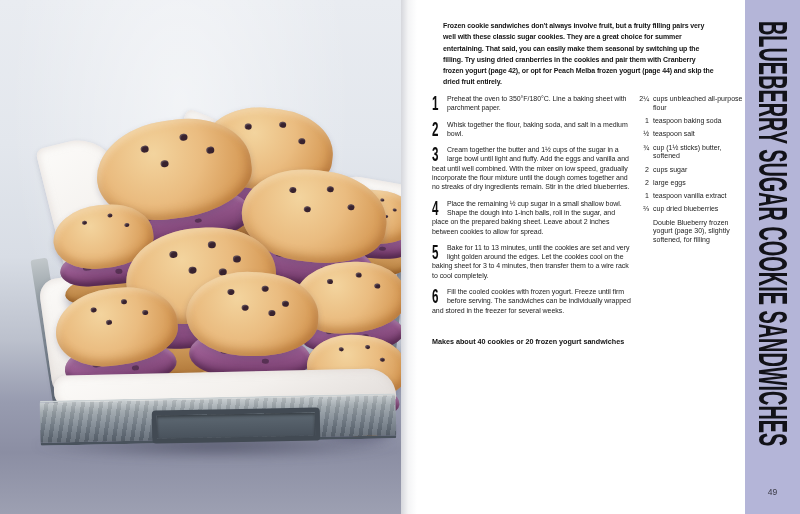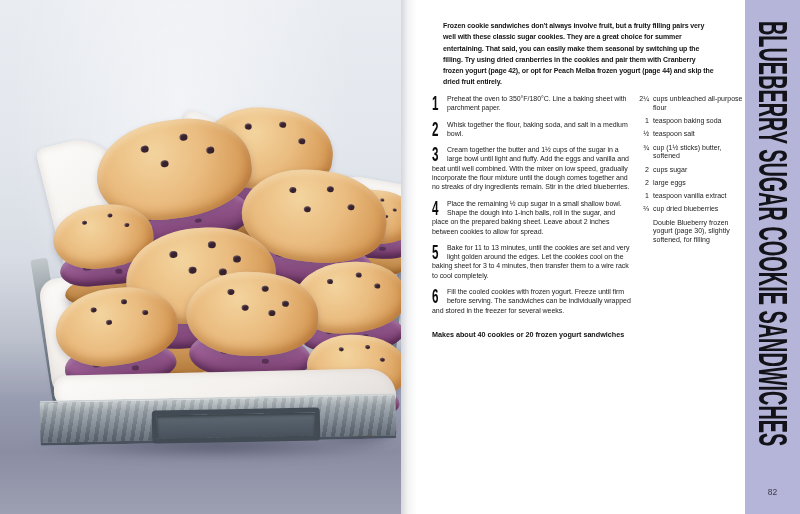--- a/index.html
+++ b/index.html
@@ -37,21 +37,21 @@
   #page{position:absolute;left:401px;top:0;width:344px;height:514px;background:#ffffff;color:#1a1a1a;}
   #page .gutter{position:absolute;left:0;top:0;width:16px;height:100%;
     background:linear-gradient(90deg,rgba(95,100,120,.26),rgba(95,100,120,.07) 45%,rgba(95,100,120,0));}
   #intro{position:absolute;left:42px;top:13px;width:272px;
     font-size:7px;line-height:11.3px;font-weight:bold;letter-spacing:-0.1px;color:#141414;}
   #steps{position:absolute;left:31px;top:94px;width:199px;}
   .step{margin-bottom:7px;font-size:7px;line-height:9.3px;color:#222;letter-spacing:-0.05px;}
   .stepnum{float:left;width:12px;height:17px;margin-right:3px;
     font-weight:bold;font-size:20px;line-height:18px;color:#0d0d0d;
     transform:scaleX(.58);transform-origin:0 0;}
-  #yield{margin-top:15px;font-size:7.2px;line-height:9.5px;font-weight:bold;color:#111;}
+  #yield{margin-top:22px;font-size:7.2px;line-height:9.5px;font-weight:bold;color:#111;}
   #ingredients{position:absolute;left:234px;top:95px;width:108px;}
   .ing{display:flex;margin-bottom:4.6px;font-size:7px;line-height:8.7px;color:#222;}
   .ing .qty{flex:none;width:14px;text-align:right;margin-right:4px;}
   .ing .iname{flex:1;}
 
   
   #spine{position:absolute;left:745px;top:0;width:55px;height:514px;}
   #spine-text{position:absolute;top:21px;left:50%;writing-mode:vertical-rl;white-space:nowrap;
     font-weight:bold;font-size:41px;line-height:1;color:#121218;
     transform:translateX(-50%) scaleY(0.485);transform-origin:top center;letter-spacing:0px;}
@@ -287,16 +287,16 @@
       </div>
       <div class="ing">
         <span class="qty"></span>
         <span class="iname">Double Blueberry frozen yogurt (page 30), slightly softened, for filling</span>
       </div>
     </div>
   </div>
 
   <div id="spine" style="background: rgb(180, 181, 216);">
     <div id="spine-text">BLUEBERRY SUGAR COOKIE SANDWICHES</div>
-    <div id="pagenum">82</div>
+    <div id="pagenum">49</div>
   </div>
 
 </div>
 
 </body></html>

